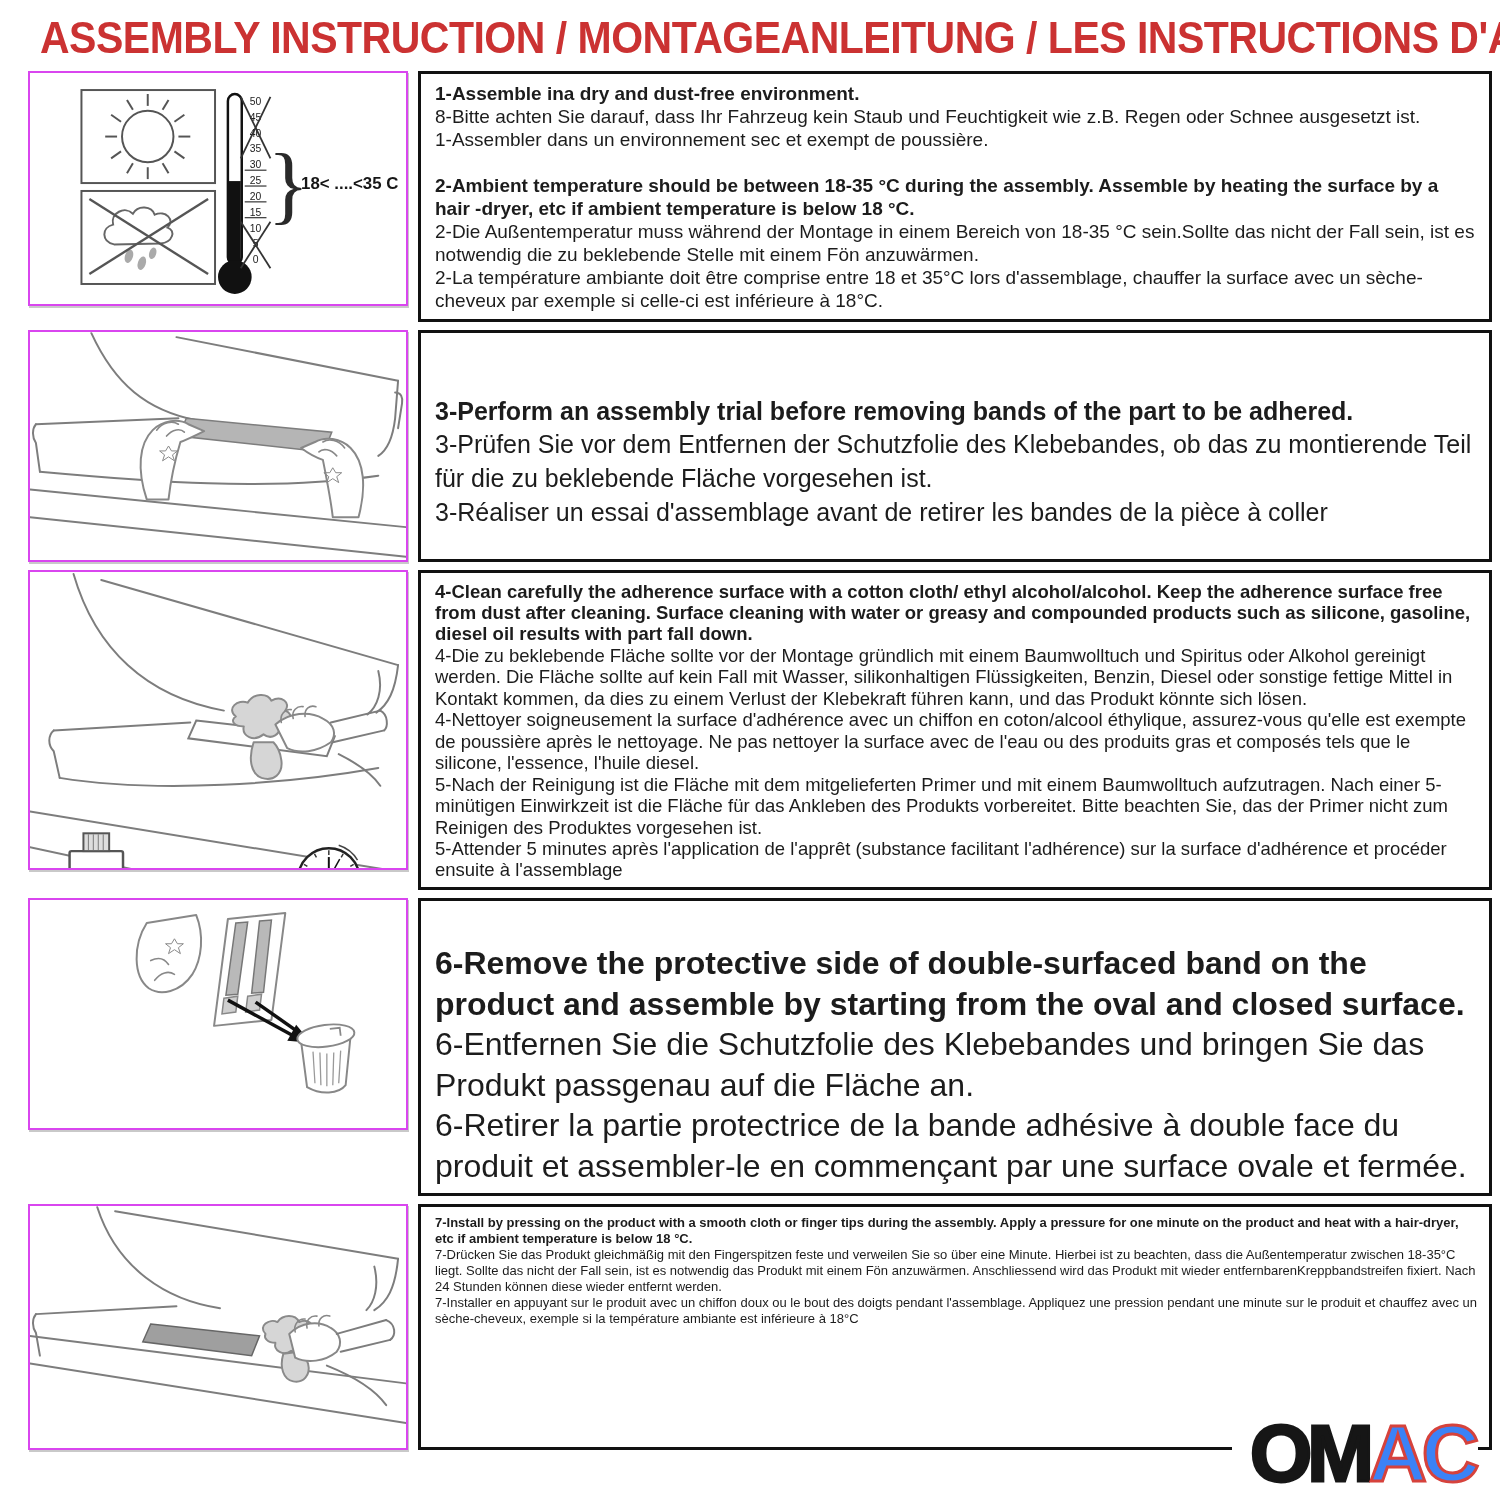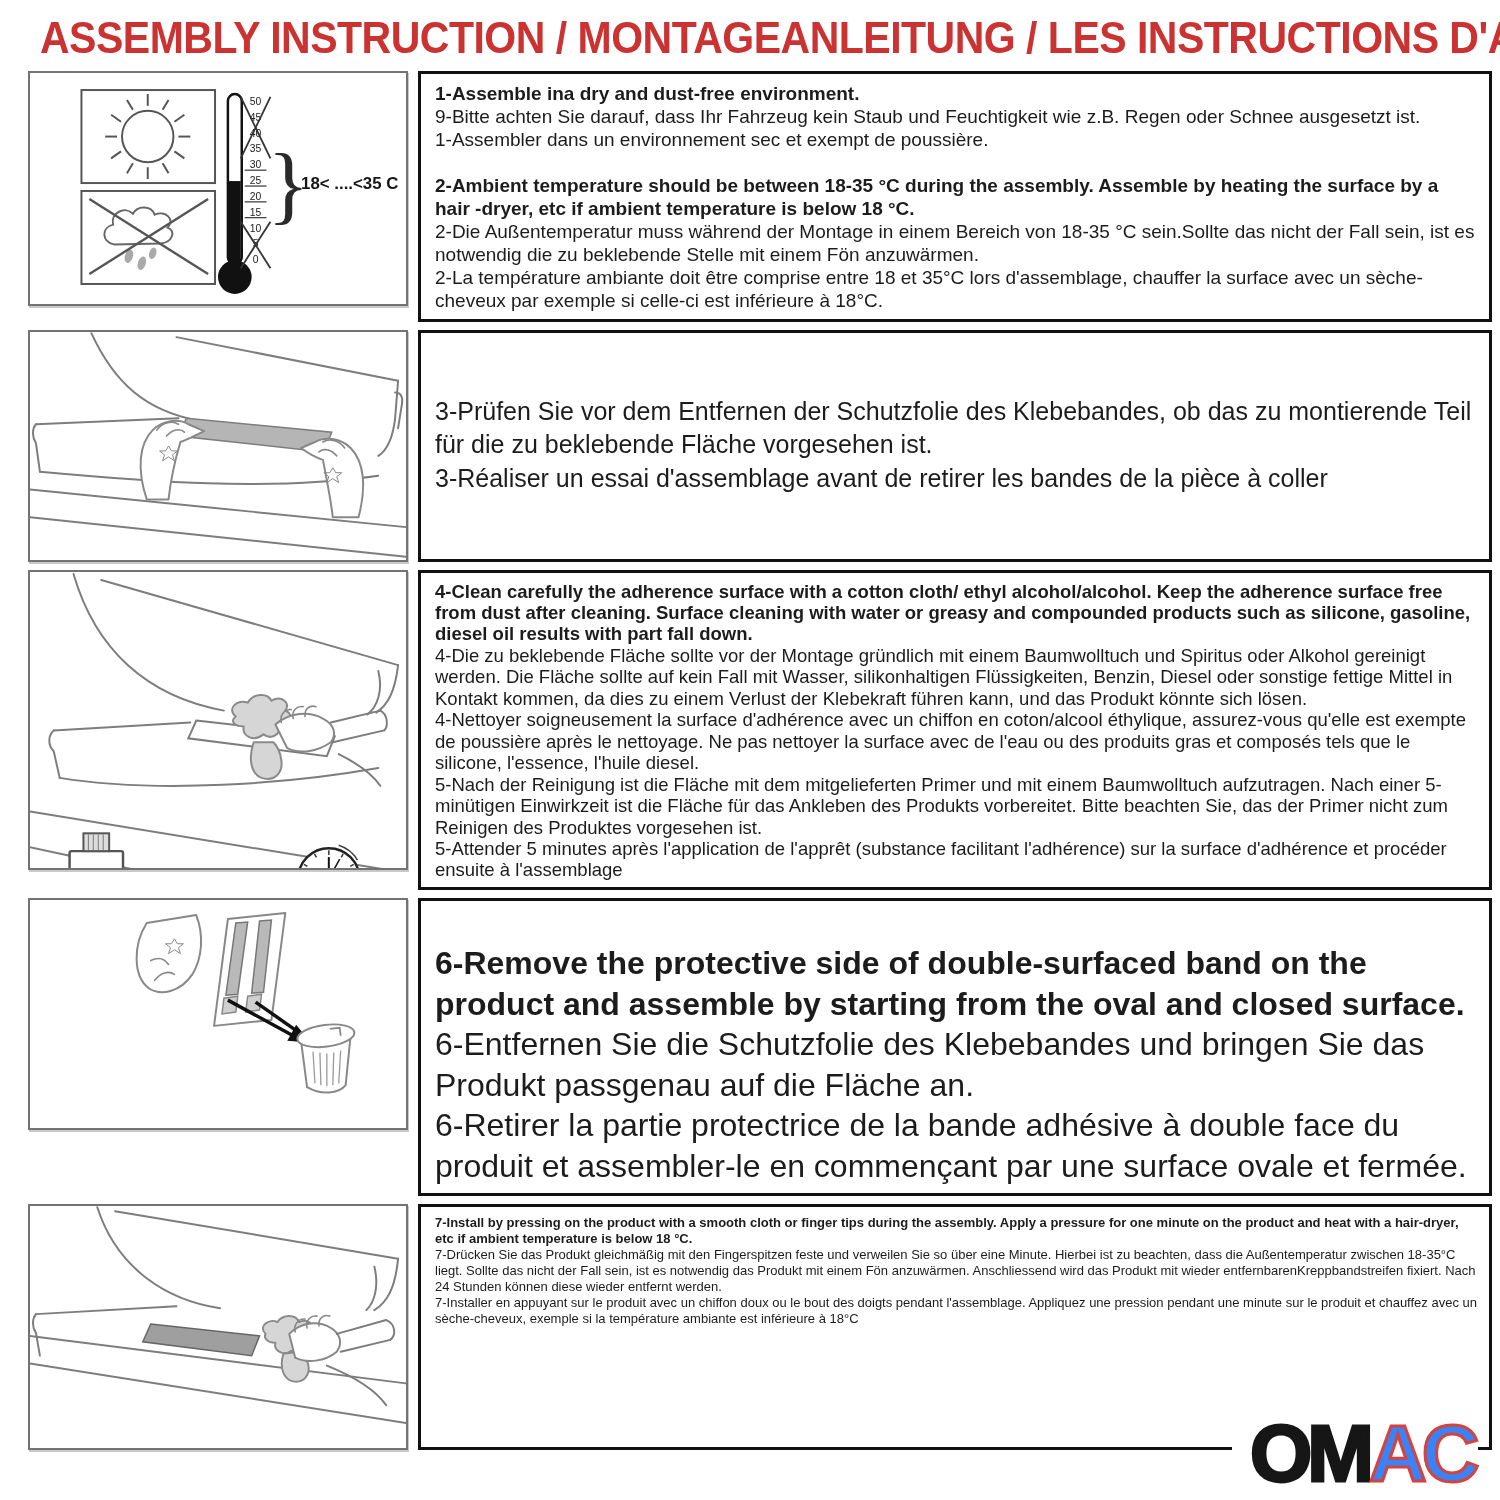--- a/index.html
+++ b/index.html
@@ -22,21 +22,21 @@
     transform: scaleY(1.06);
     transform-origin: left top;
   }
 
   .rows { padding-left: 28px; padding-right: 8px; }
   .row { display: flex; align-items: stretch; margin-bottom: 8px; }
 
   .ibox {
     box-sizing: border-box;
     width: 380px; min-width: 380px;
-    border: 2px solid #737373;
+    border: 2px solid #d946ef;
     background: #fff;
     margin-right: 10px;
     overflow: hidden;
     box-shadow: 1px 2px 0 #c9c9c9;
   }
   .tbox {
     box-sizing: border-box;
     flex: 1;
     border: 3px solid #111;
     background: #fff;
@@ -157,21 +157,21 @@
                   <line x1="243" y1="149" x2="213" y2="196"></line>
               </g>
             </g>
             <text class="brace" x="240" y="140">}</text>
             <text class="range-label" x="274" y="116">18&lt; ....&lt;35 C</text>
           </g>
         </svg>
       </div>
       <div class="tbox s-small">
         <p class="b">1-Assemble ina dry and dust-free environment.</p>
-        <p>9-Bitte achten Sie darauf, dass Ihr Fahrzeug kein Staub und Feuchtigkeit wie z.B. Regen oder Schnee ausgesetzt ist.</p>
+        <p>8-Bitte achten Sie darauf, dass Ihr Fahrzeug kein Staub und Feuchtigkeit wie z.B. Regen oder Schnee ausgesetzt ist.</p>
         <p>1-Assembler dans un environnement sec et exempt de poussière.</p>
         <p class="b gap-top">2-Ambient temperature should be between 18-35 °C  during the assembly. Assemble by heating the surface by a hair -dryer, etc if ambient temperature is below 18 °C.</p>
         <p>2-Die Außentemperatur muss während der Montage in einem Bereich von 18-35 °C  sein.Sollte das nicht der Fall sein, ist es notwendig die zu beklebende Stelle mit einem Fön anzuwärmen.</p>
         <p>2-La température ambiante doit être comprise entre 18 et 35°C lors d'assemblage, chauffer la surface avec un sèche-cheveux par exemple si celle-ci est inférieure à 18°C.</p>
       </div>
     </div>
 
     <div class="row">
       <div class="ibox h2">
         <svg viewBox="0 0 380 226" width="376" height="226">
@@ -195,20 +195,21 @@
           </g>
           <g>
             <path class="hand" d="M332,186 C340,156 338,130 324,116 C314,106 298,104 288,110 L274,116 C282,122 290,126 296,128 C300,148 304,168 306,186 Z"></path>
             <path class="finger" d="M318,116 C312,108 302,106 296,110"></path>
             <path class="finger" d="M310,124 C304,117 296,116 292,120"></path>
             <polygon points="306,136 309,141 315,141 310,145 312,151 306,147 300,151 302,145 297,141 303,141" fill="none" stroke="#888" stroke-width="1"></polygon>
           </g>
         </svg>
       </div>
       <div class="tbox s-large">
+        <p class="b">3-Perform an assembly trial before removing bands of the part to be adhered.</p>
         <p>3-Prüfen Sie vor dem Entfernen der Schutzfolie des Klebebandes, ob das zu montierende Teil für die zu beklebende Fläche vorgesehen ist.</p>
         <p>3-Réaliser un essai d'assemblage avant de retirer les bandes de la pièce à coller</p>
       </div>
     </div>
 
     <div class="row">
       <div class="ibox h3">
         <svg viewBox="0 0 380 392" width="376" height="392">
           <g class="line-art">
             <path d="M44,0 C66,76 118,124 196,138"></path>

